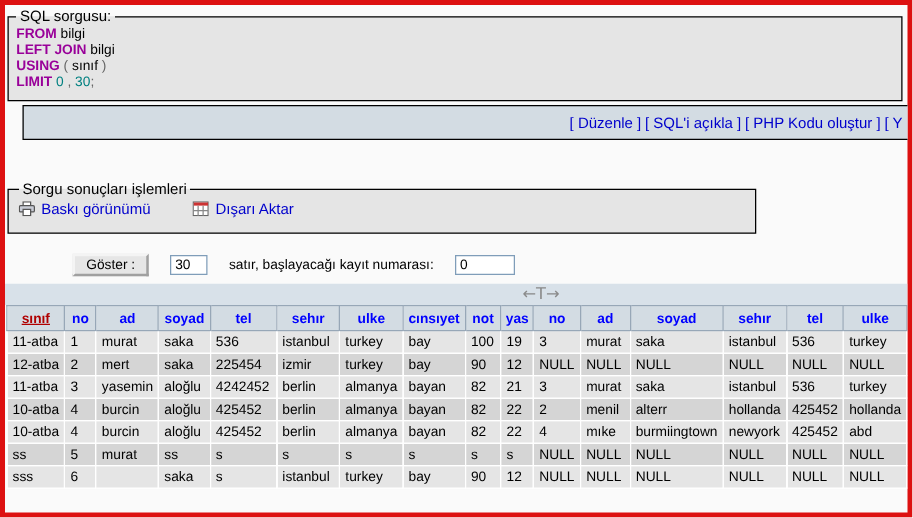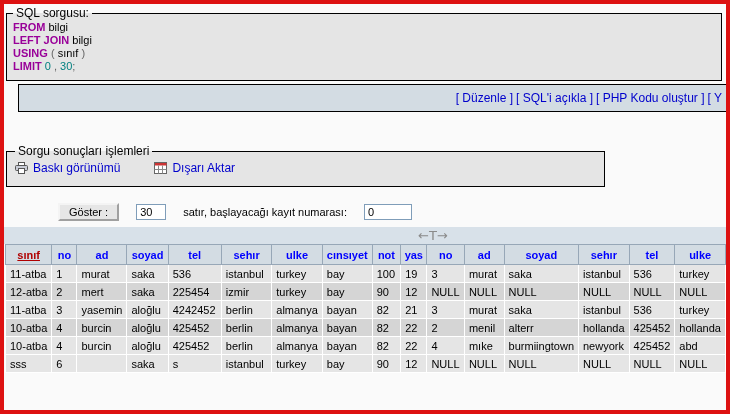--- a/index.html
+++ b/index.html
@@ -257,20 +257,38 @@
           <td>bayan</td>
           <td>82</td>
           <td>22</td>
           <td>4</td>
           <td>mıke</td>
           <td>burmiingtown</td>
           <td>newyork</td>
           <td>425452</td>
           <td>abd</td>
         </tr>
+        <tr class="row-even">
+          <td>ss</td>
+          <td>5</td>
+          <td>murat</td>
+          <td>ss</td>
+          <td>s</td>
+          <td>s</td>
+          <td>s</td>
+          <td>s</td>
+          <td>s</td>
+          <td>s</td>
+          <td class="null">NULL</td>
+          <td class="null">NULL</td>
+          <td class="null">NULL</td>
+          <td class="null">NULL</td>
+          <td class="null">NULL</td>
+          <td class="null">NULL</td>
+        </tr>
         <tr class="row-odd">
           <td>sss</td>
           <td>6</td>
           <td></td>
           <td>saka</td>
           <td>s</td>
           <td>istanbul</td>
           <td>turkey</td>
           <td>bay</td>
           <td>90</td>

